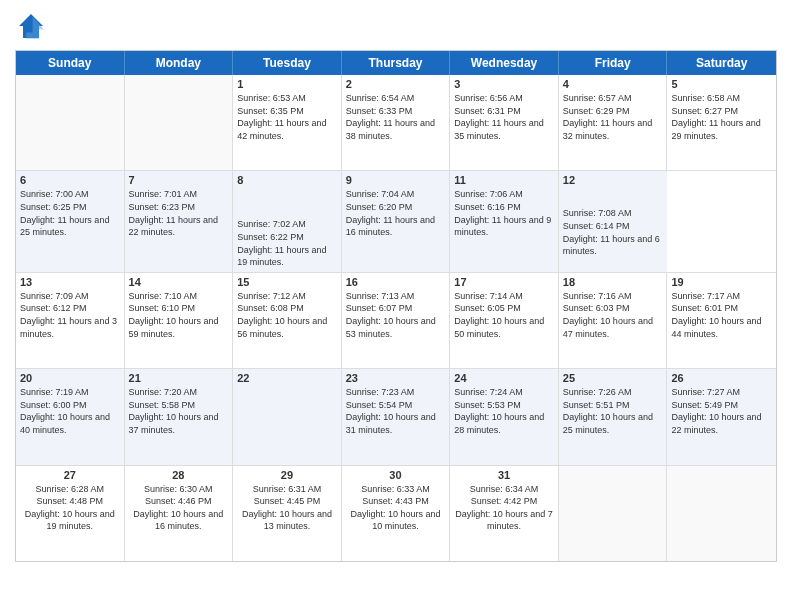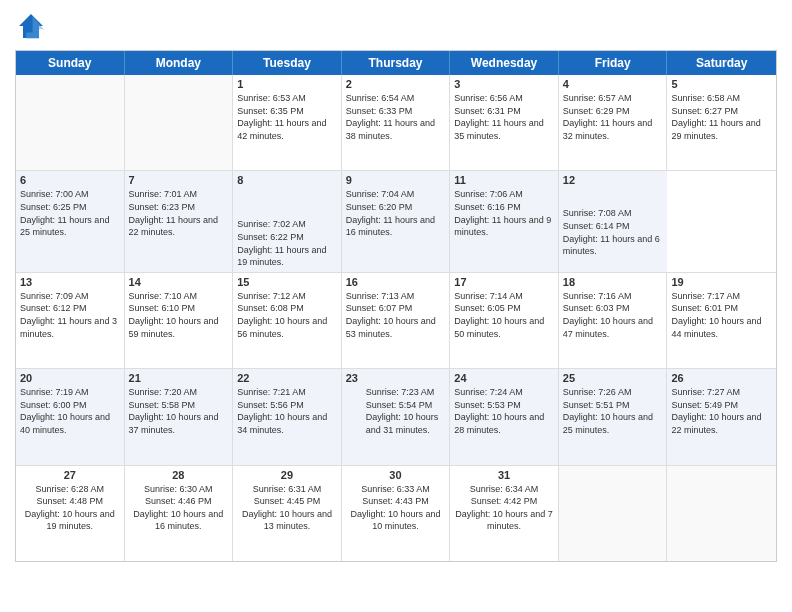--- a/index.html
+++ b/index.html
@@ -265,27 +265,24 @@
 Daylight: 10 hours and 40 minutes.</div>
           </div>
           <div class="cal-cell alt-row">
             <div class="day-num">21</div>
             <div class="day-info" style="white-space: pre-line;">Sunrise: 7:20 AM
 Sunset: 5:58 PM
 Daylight: 10 hours and 37 minutes.</div>
           </div>
           <div class="cal-cell alt-row">
             <div class="day-num">22</div>
-            <div class="day-info" style="white-space: pre-line;">Sunrise: 7:21 AM
-Sunset: 5:56 PM
-Daylight: 10 hours and 34 minutes.</div>
           </div>
           <div class="cal-cell alt-row">
             <div class="day-num">23</div>
-            <div class="day-info" style="white-space: pre-line; margin-left: 20px;">Sunrise: 7:23 AM
+            <div class="day-info" style="white-space: pre-line;">Sunrise: 7:23 AM
 Sunset: 5:54 PM
 Daylight: 10 hours and 31 minutes.</div>
           </div>
           <div class="cal-cell alt-row">
             <div class="day-num">24</div>
             <div class="day-info" style="white-space: pre-line;">Sunrise: 7:24 AM
 Sunset: 5:53 PM
 Daylight: 10 hours and 28 minutes.</div>
           </div>
           <div class="cal-cell alt-row">

